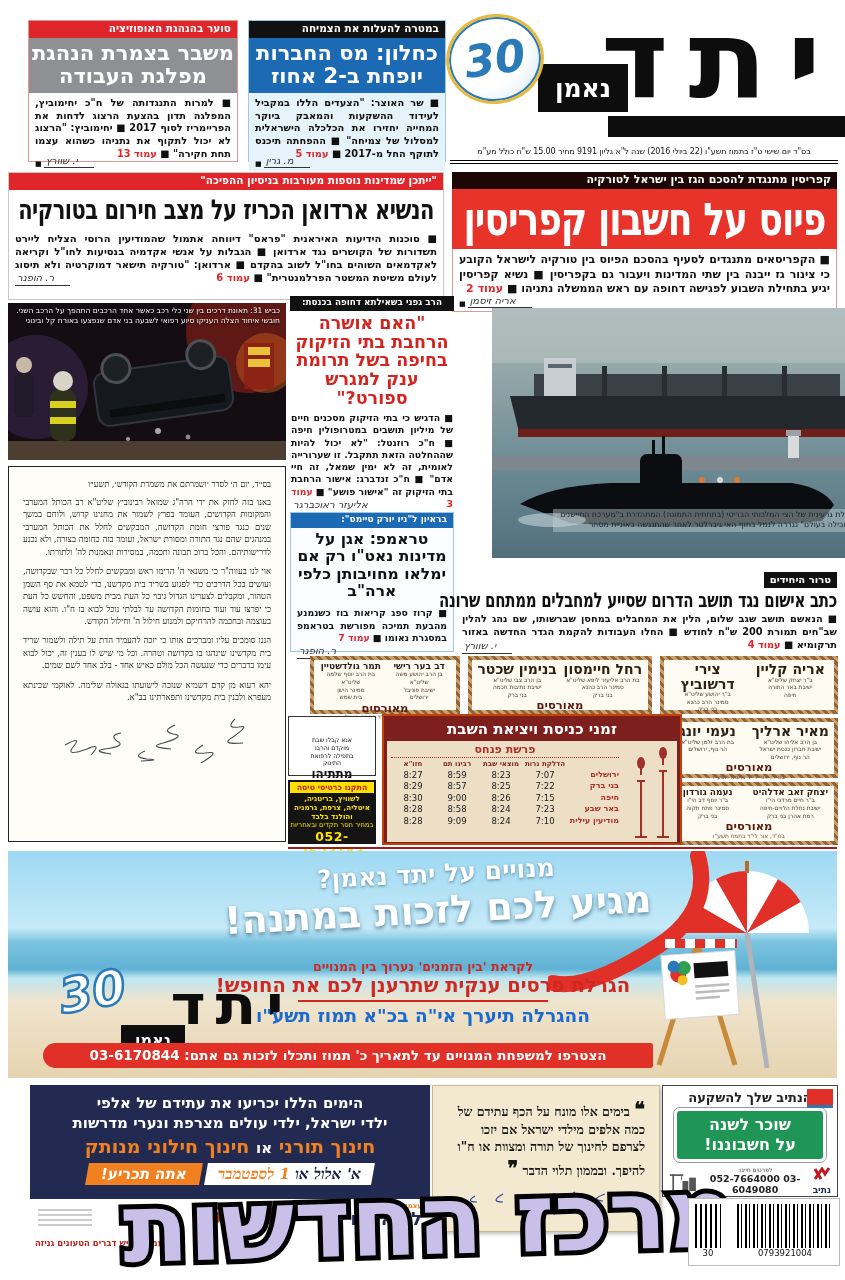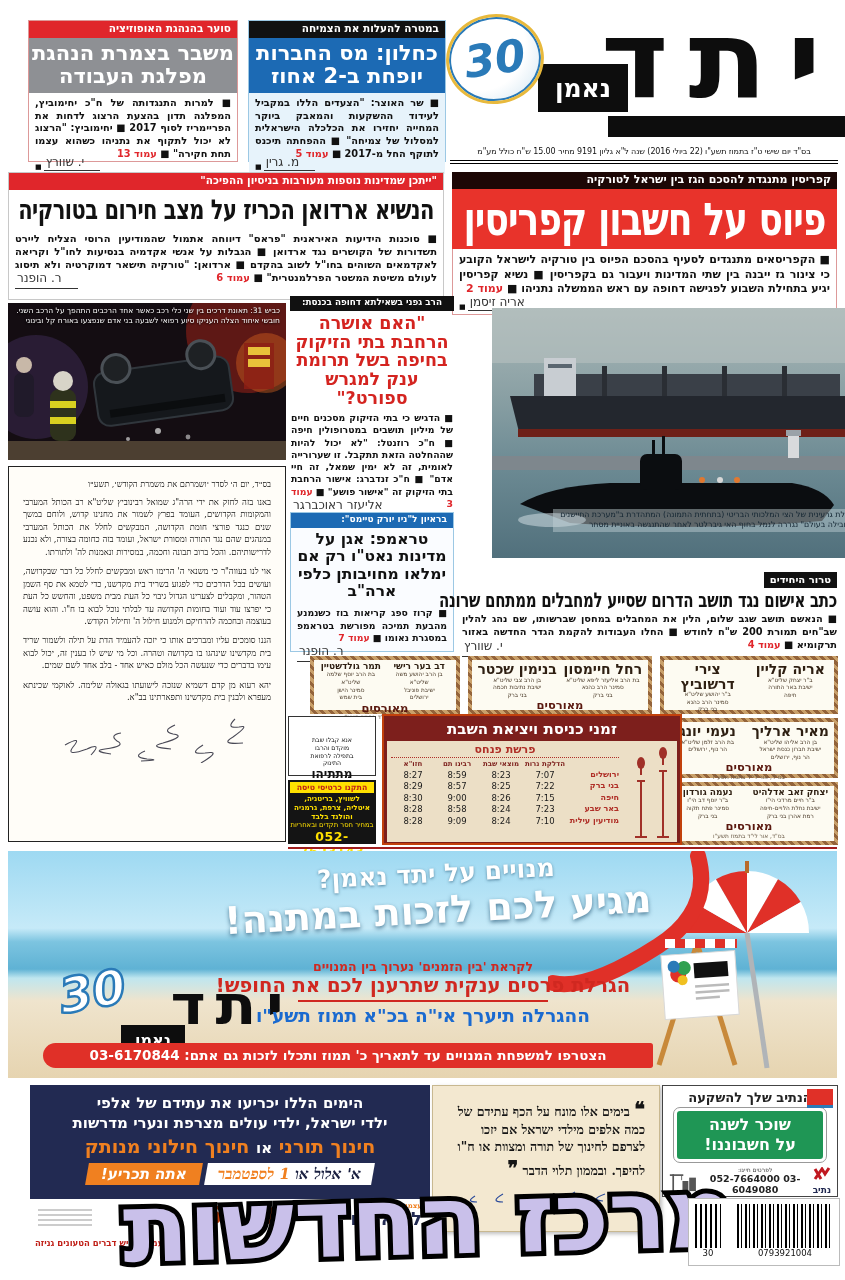--- a/index.html
+++ b/index.html
@@ -20,21 +20,21 @@
   .dateline{position:absolute;left:450px;top:147px;width:388px;font-size:8px;white-space:nowrap;
     text-align:center;letter-spacing:-.1px;}
   .mast-rule{position:absolute;left:450px;top:160px;width:388px;height:2px;
     border-top:1px solid #000;border-bottom:1px solid #000;}
   
   .tag{color:#fff;font-size:10.5px;font-weight:bold;padding:2px 6px 3px;line-height:1.1;}
   .nb{position:absolute;box-sizing:border-box;}
   .nb-body{font-size:11px;font-weight:bold;line-height:1.32;text-align:justify;padding:4px 6px 2px;}
   .page-ref{color:#e0262b;font-weight:bold;}
   .byline-row{display:flex;justify-content:flex-end;align-items:flex-end;padding:0 6px 3px;}
-  .byline{font-weight:normal;color:#333;font-size:12px;
+  .byline{font-style:italic;font-weight:normal;color:#333;font-size:10px;
     border-bottom:1px solid #333;padding:0 16px 1px 2px;}
   .sq{font-size:7px;margin-right:2px;}
   .hl-center{font-weight:900;text-align:center;}
   
   .photo-caption{position:absolute;font-size:7.5px;line-height:1.35;text-align:right;}
   
   .letter{position:absolute;left:8px;top:466px;width:278px;height:376px;border:1.5px solid #222;
     box-sizing:border-box;padding:12px 14px;font-family:"DejaVu Serif",serif;overflow:hidden;background:#fffdf8;}
   .letter .open{font-size:8.2px;text-align:right;margin-bottom:7px;}
   .letter p{font-size:8.4px;line-height:1.48;text-align:justify;margin:0 0 7px;}

